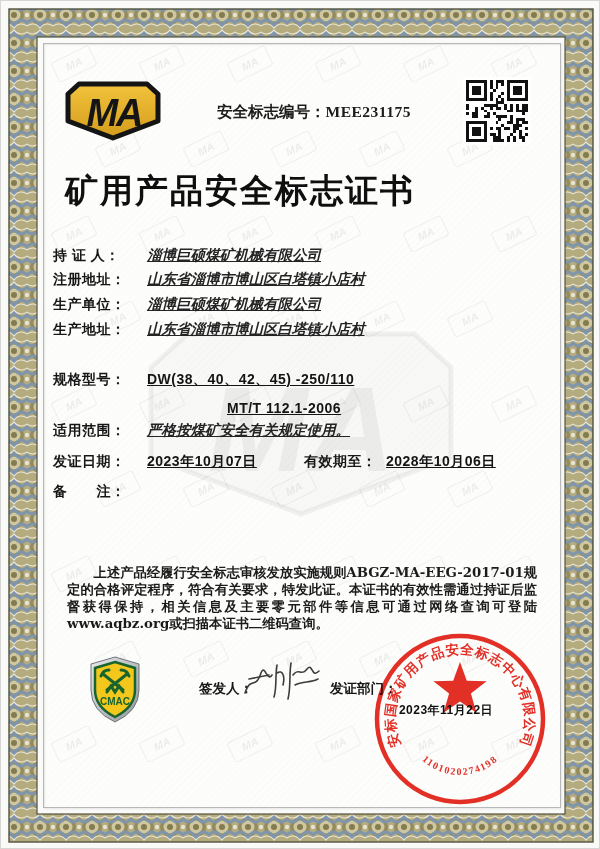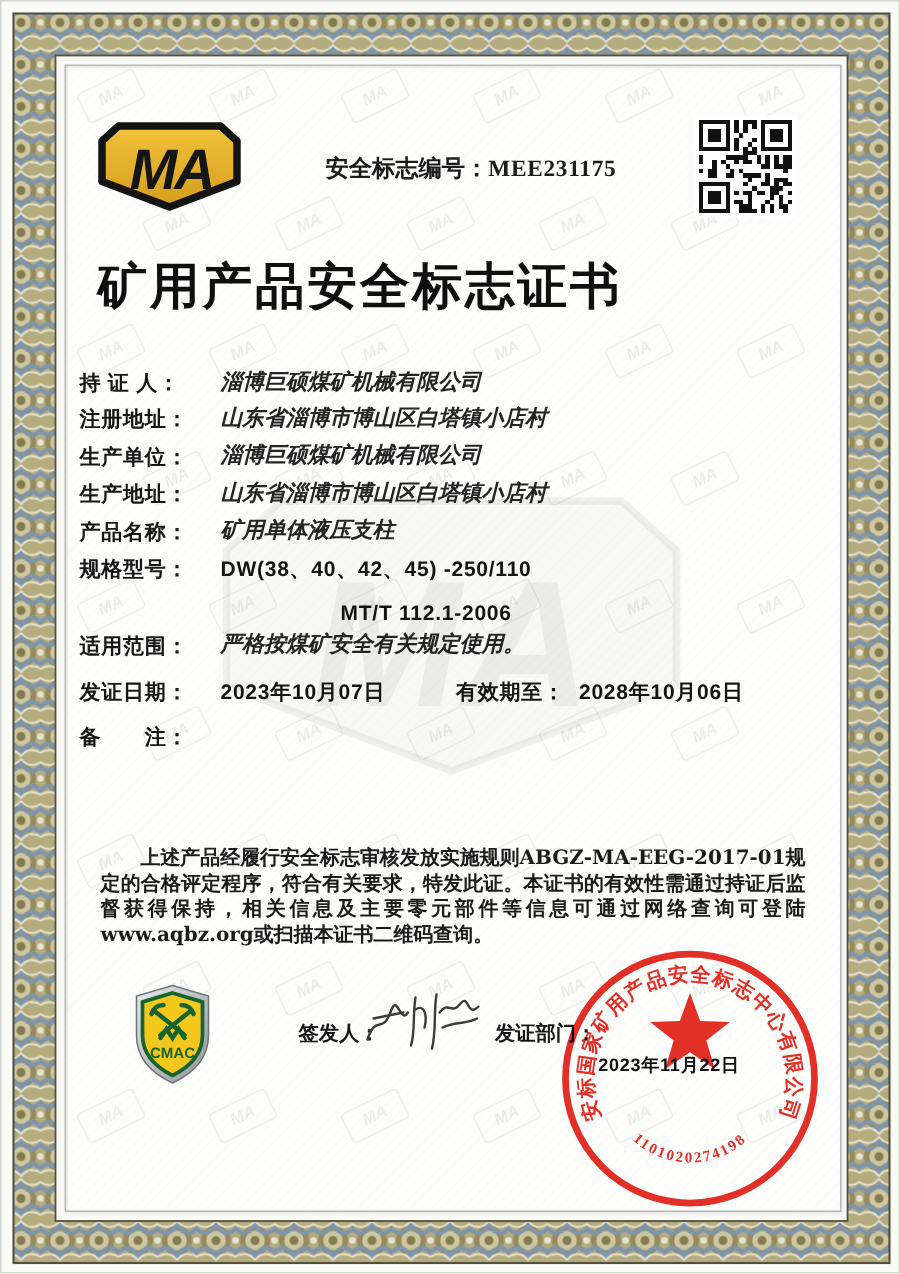--- a/index.html
+++ b/index.html
@@ -19,21 +19,21 @@
   .wm-big{position:absolute;left:140px;top:318px;z-index:3;pointer-events:none;}
   .content{position:absolute;left:0;top:0;width:600px;height:849px;z-index:4;}
   .abs{position:absolute;}
   .cert-no{left:163px;top:101px;width:300px;text-align:center;
            font-family:"Liberation Serif",serif;font-size:15.5px;font-weight:700;color:#1c1c1c;}
   .cert-no .num{letter-spacing:.5px;}
   .title{left:0;top:168px;width:478px;text-align:center;font-size:33px;font-weight:900;
          color:#0f0f0f;letter-spacing:2px;}
   .frow{height:20px;line-height:20px;white-space:nowrap;}
   .flabel{position:absolute;left:52px;font-size:14px;font-weight:700;color:#161616;letter-spacing:.5px;}
-  .fvalue{position:absolute;left:146px;}
+  .fvalue{position:absolute;left:146px;text-decoration:underline;}
   .v-kai{font-family:"DejaVu Serif",serif;font-style:italic;font-weight:600;font-size:14.5px;color:#242424;}
   .v-num{font-family:"Liberation Sans",sans-serif;font-weight:700;font-size:14px;color:#141414;letter-spacing:.5px;}
   .statement{left:66px;top:563px;width:470px;font-family:"DejaVu Serif",serif;font-weight:700;
              font-size:13.3px;line-height:17px;color:#1b1b1b;text-indent:2em;text-align:justify;}
   .sig-label{font-size:13.5px;font-weight:700;color:#161616;}
   .stamp-wrap{left:366px;top:625px;width:186px;height:186px;z-index:5;opacity:.93;mix-blend-mode:multiply;}
   .stamp-date{left:380px;top:701px;width:130px;text-align:center;z-index:6;
               font-size:12px;font-weight:700;color:#101010;letter-spacing:.5px;}
   svg{display:block;}
 </style>
@@ -368,24 +368,20 @@
       <span class="fvalue v-kai">山东省淄博市博山区白塔镇小店村</span>
     </div>
     <div class="abs frow" style="left:0;top:293px;width:600px;">
       <span class="flabel">生产单位：</span>
       <span class="fvalue v-kai">淄博巨硕煤矿机械有限公司</span>
     </div>
     <div class="abs frow" style="left:0;top:318px;width:600px;">
       <span class="flabel">生产地址：</span>
       <span class="fvalue v-kai">山东省淄博市博山区白塔镇小店村</span>
     </div>
-    <div class="abs frow" style="left:0;top:343px;width:600px;">
-      <span class="flabel">产品名称：</span>
-      <span class="fvalue v-kai">矿用单体液压支柱</span>
-    </div>
     <div class="abs frow" style="left:0;top:368px;width:600px;">
       <span class="flabel">规格型号：</span>
       <span class="fvalue v-num">DW(38、40、42、45) -250/110</span>
     </div>
     <div class="abs frow" style="left:0;top:397px;width:600px;">
       <span class="fvalue v-num" style="left:226px;">MT/T 112.1-2006</span>
     </div>
     <div class="abs frow" style="left:0;top:419px;width:600px;">
       <span class="flabel">适用范围：</span>
       <span class="fvalue v-kai">严格按煤矿安全有关规定使用。</span>

